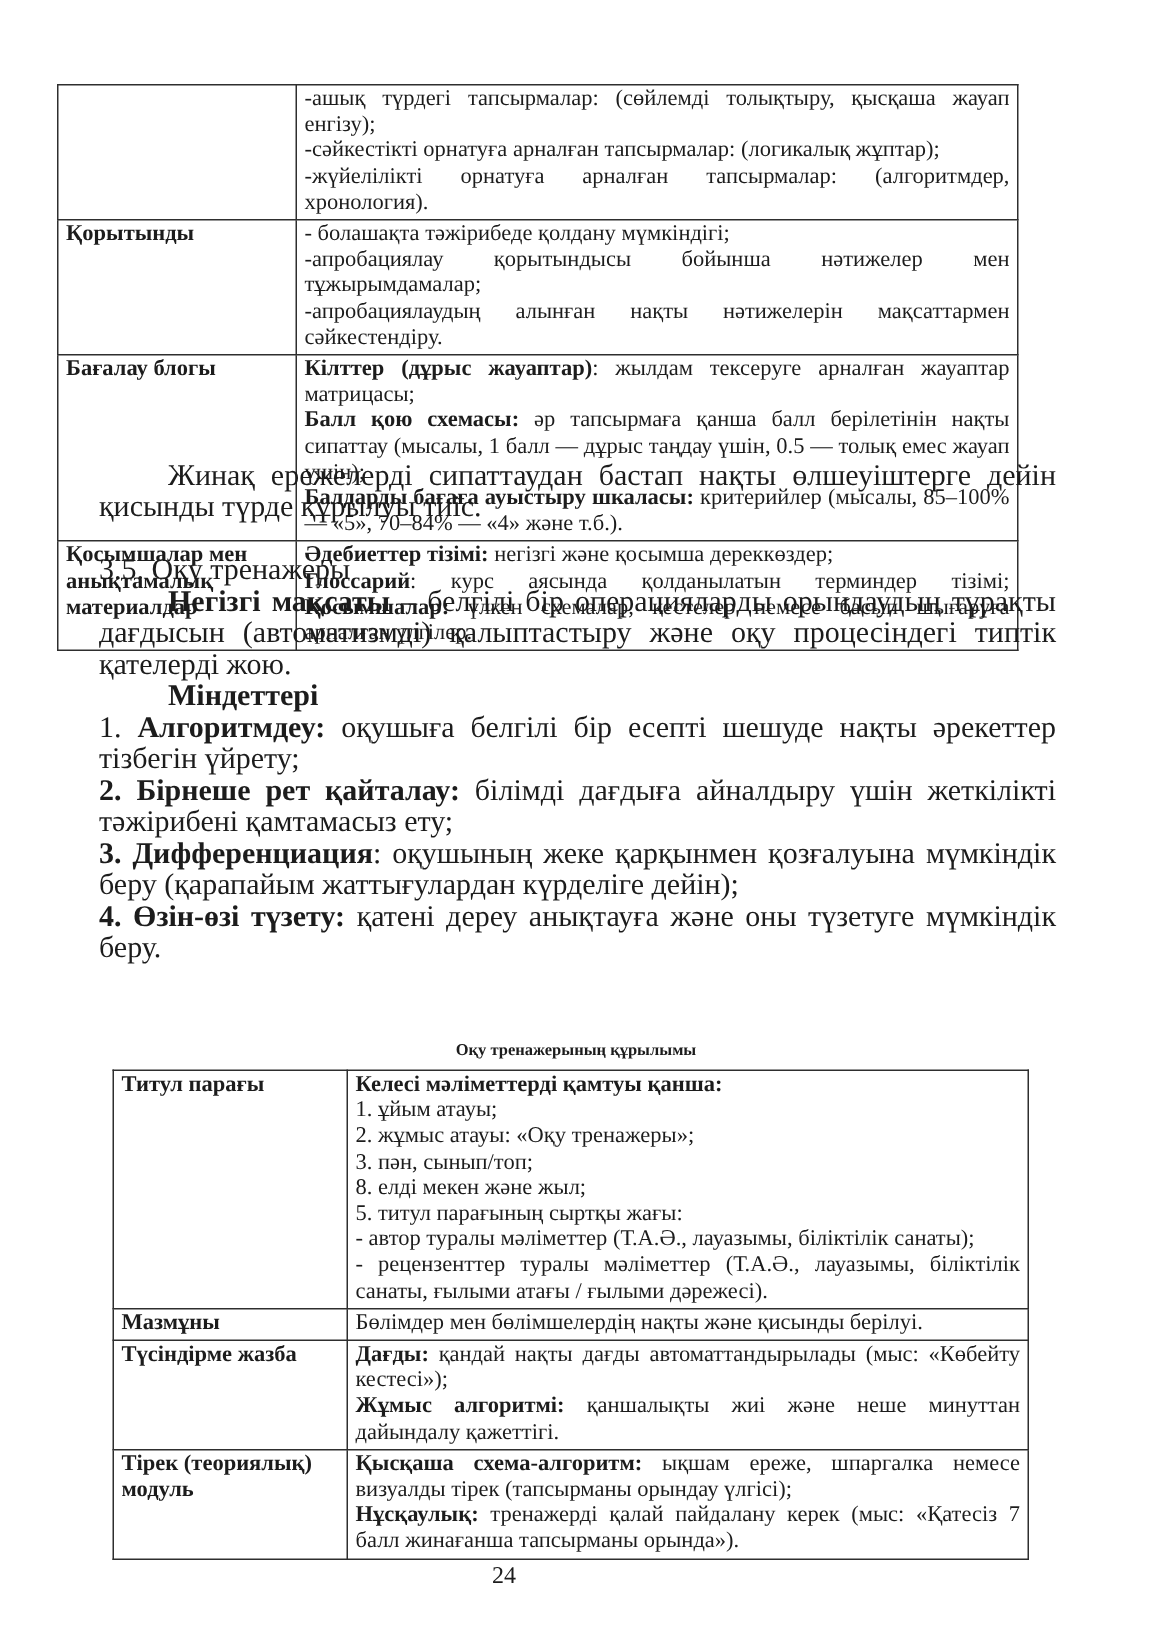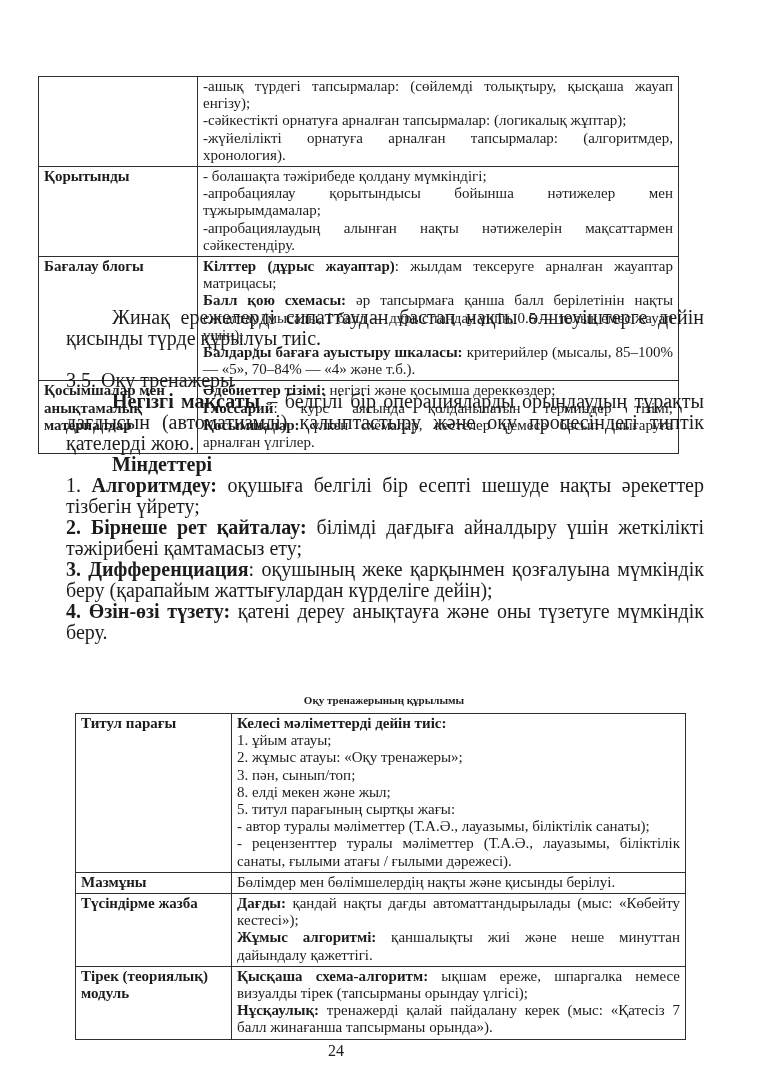--- a/index.html
+++ b/index.html
@@ -9,21 +9,21 @@
     font-family: "Liberation Serif", "DejaVu Serif", serif;
     color: #1c1c1c;
   }
   .page { position: relative; width: 768px; height: 1087px; background: #ffffff; overflow: hidden; }
 
   
   table.doc-table { border-collapse: collapse; table-layout: fixed; font-size: 15px; line-height: 17.2px; }
   table.doc-table td { border: 1px solid #2e2e2e; vertical-align: top; padding: 1px 5px 2px 5px; }
   table.doc-table td.label { font-weight: bold; }
   table.doc-table td.content .cellpara { text-align: justify; }
-  #t1 { position: absolute; left: 38px; top: 76px; width: 641px; }
+  #t1 { position: absolute; left: 38px; top: 56px; width: 641px; }
   #t1 td.label { width: 148px; }
   #t2 { margin-left: 75px; margin-top: 3px; width: 611px; }
   #t2 td.label { width: 145px; }
 
   
   .textblock { position: absolute; left: 66px; top: 307px; width: 638px; font-size: 20px; line-height: 21px; }
   .para { margin: 0; }
   .justify { text-align: justify; }
   .indent { text-indent: 46px; }
   .heading { font-weight: normal; margin-top: 21px; }
@@ -88,21 +88,21 @@
     <p class="para justify"><span class="b">4. Өзін-өзі түзету:</span><span> қатені дереу анықтауға және оны түзетуге мүмкіндік беру.</span></p>
   </div>
 
   <div class="bottom">
     <p class="table-title">Оқу тренажерының құрылымы</p>
     <table class="doc-table" id="t2">
         <tbody>
           <tr>
             <td class="label">Титул парағы</td>
             <td class="content">
-              <div class="cellpara"><span class="b">Келесі мәліметтерді дейін тиіс:</span></div>
+              <div class="cellpara"><span class="b">Келесі мәліметтерді қамтуы қанша:</span></div>
               <div class="cellpara"><span>1. ұйым атауы;</span></div>
               <div class="cellpara"><span>2. жұмыс атауы: «Оқу тренажеры»;</span></div>
               <div class="cellpara"><span>3. пән, сынып/топ;</span></div>
               <div class="cellpara"><span>8. елді мекен және жыл;</span></div>
               <div class="cellpara"><span>5. титул парағының сыртқы жағы:</span></div>
               <div class="cellpara"><span>- автор туралы мәліметтер (Т.А.Ә., лауазымы, біліктілік санаты);</span></div>
               <div class="cellpara"><span>- рецензенттер туралы мәліметтер (Т.А.Ә., лауазымы, біліктілік санаты, ғылыми атағы / ғылыми дәрежесі).</span></div>
             </td>
           </tr>
           <tr>

